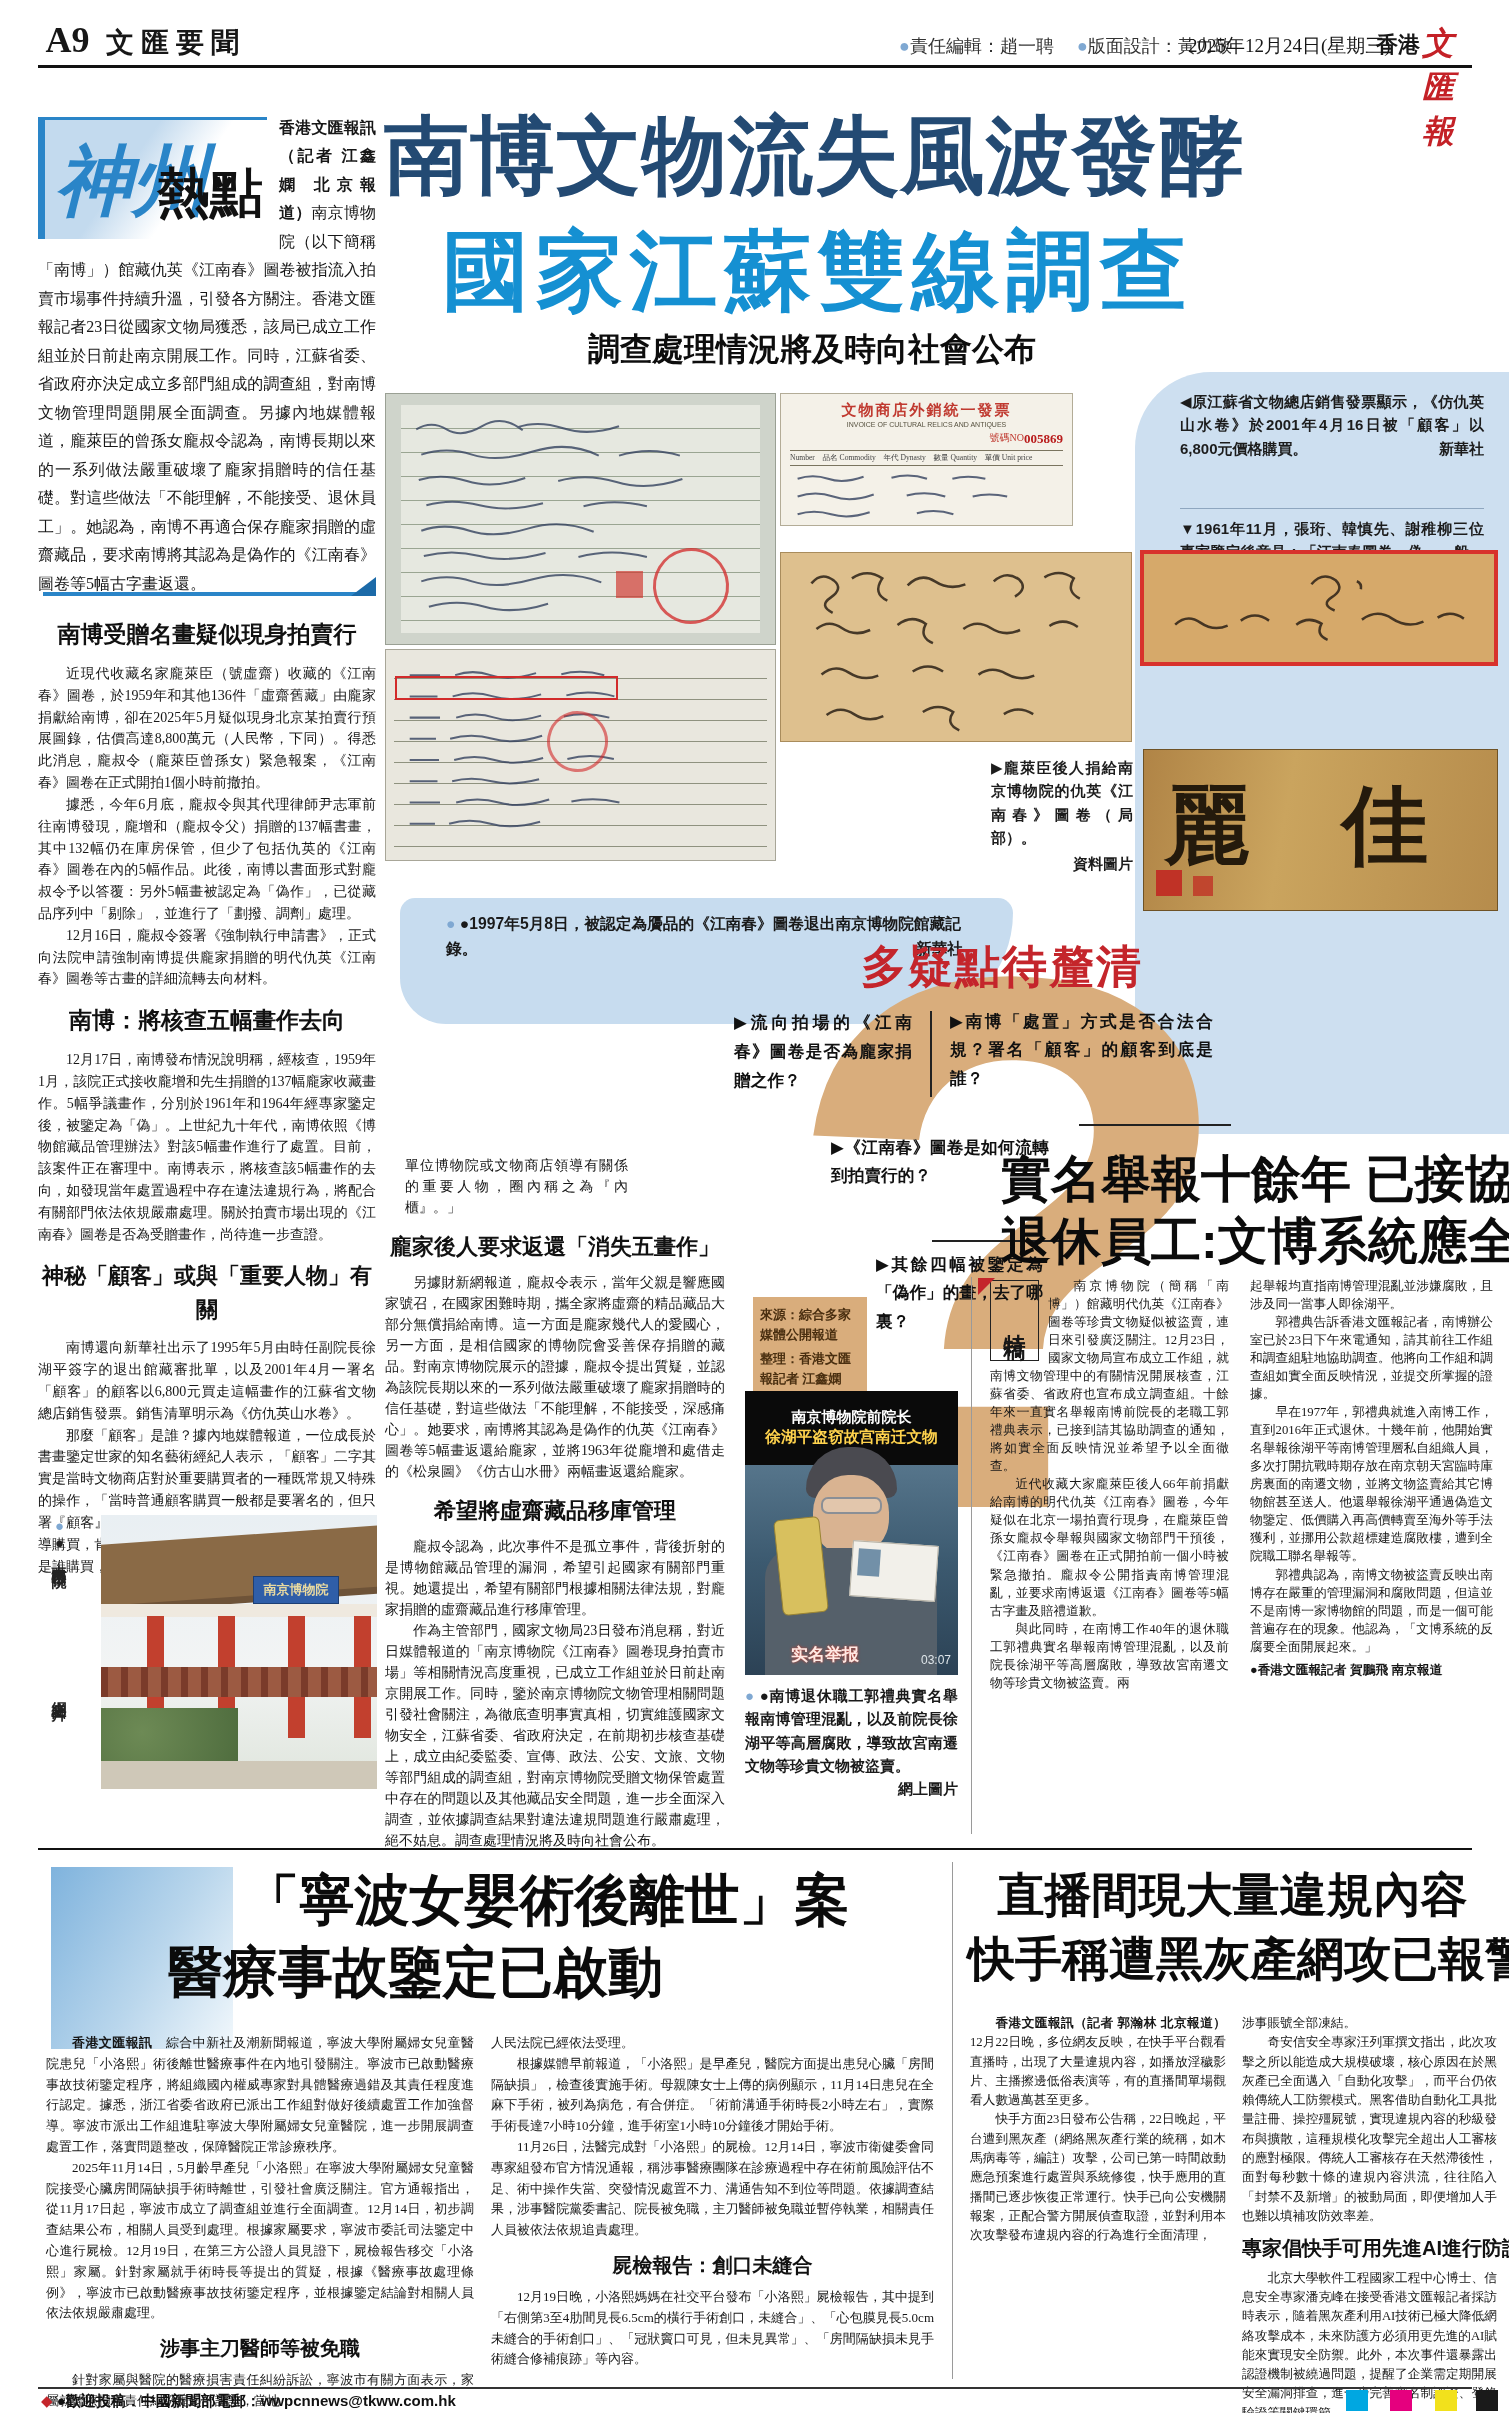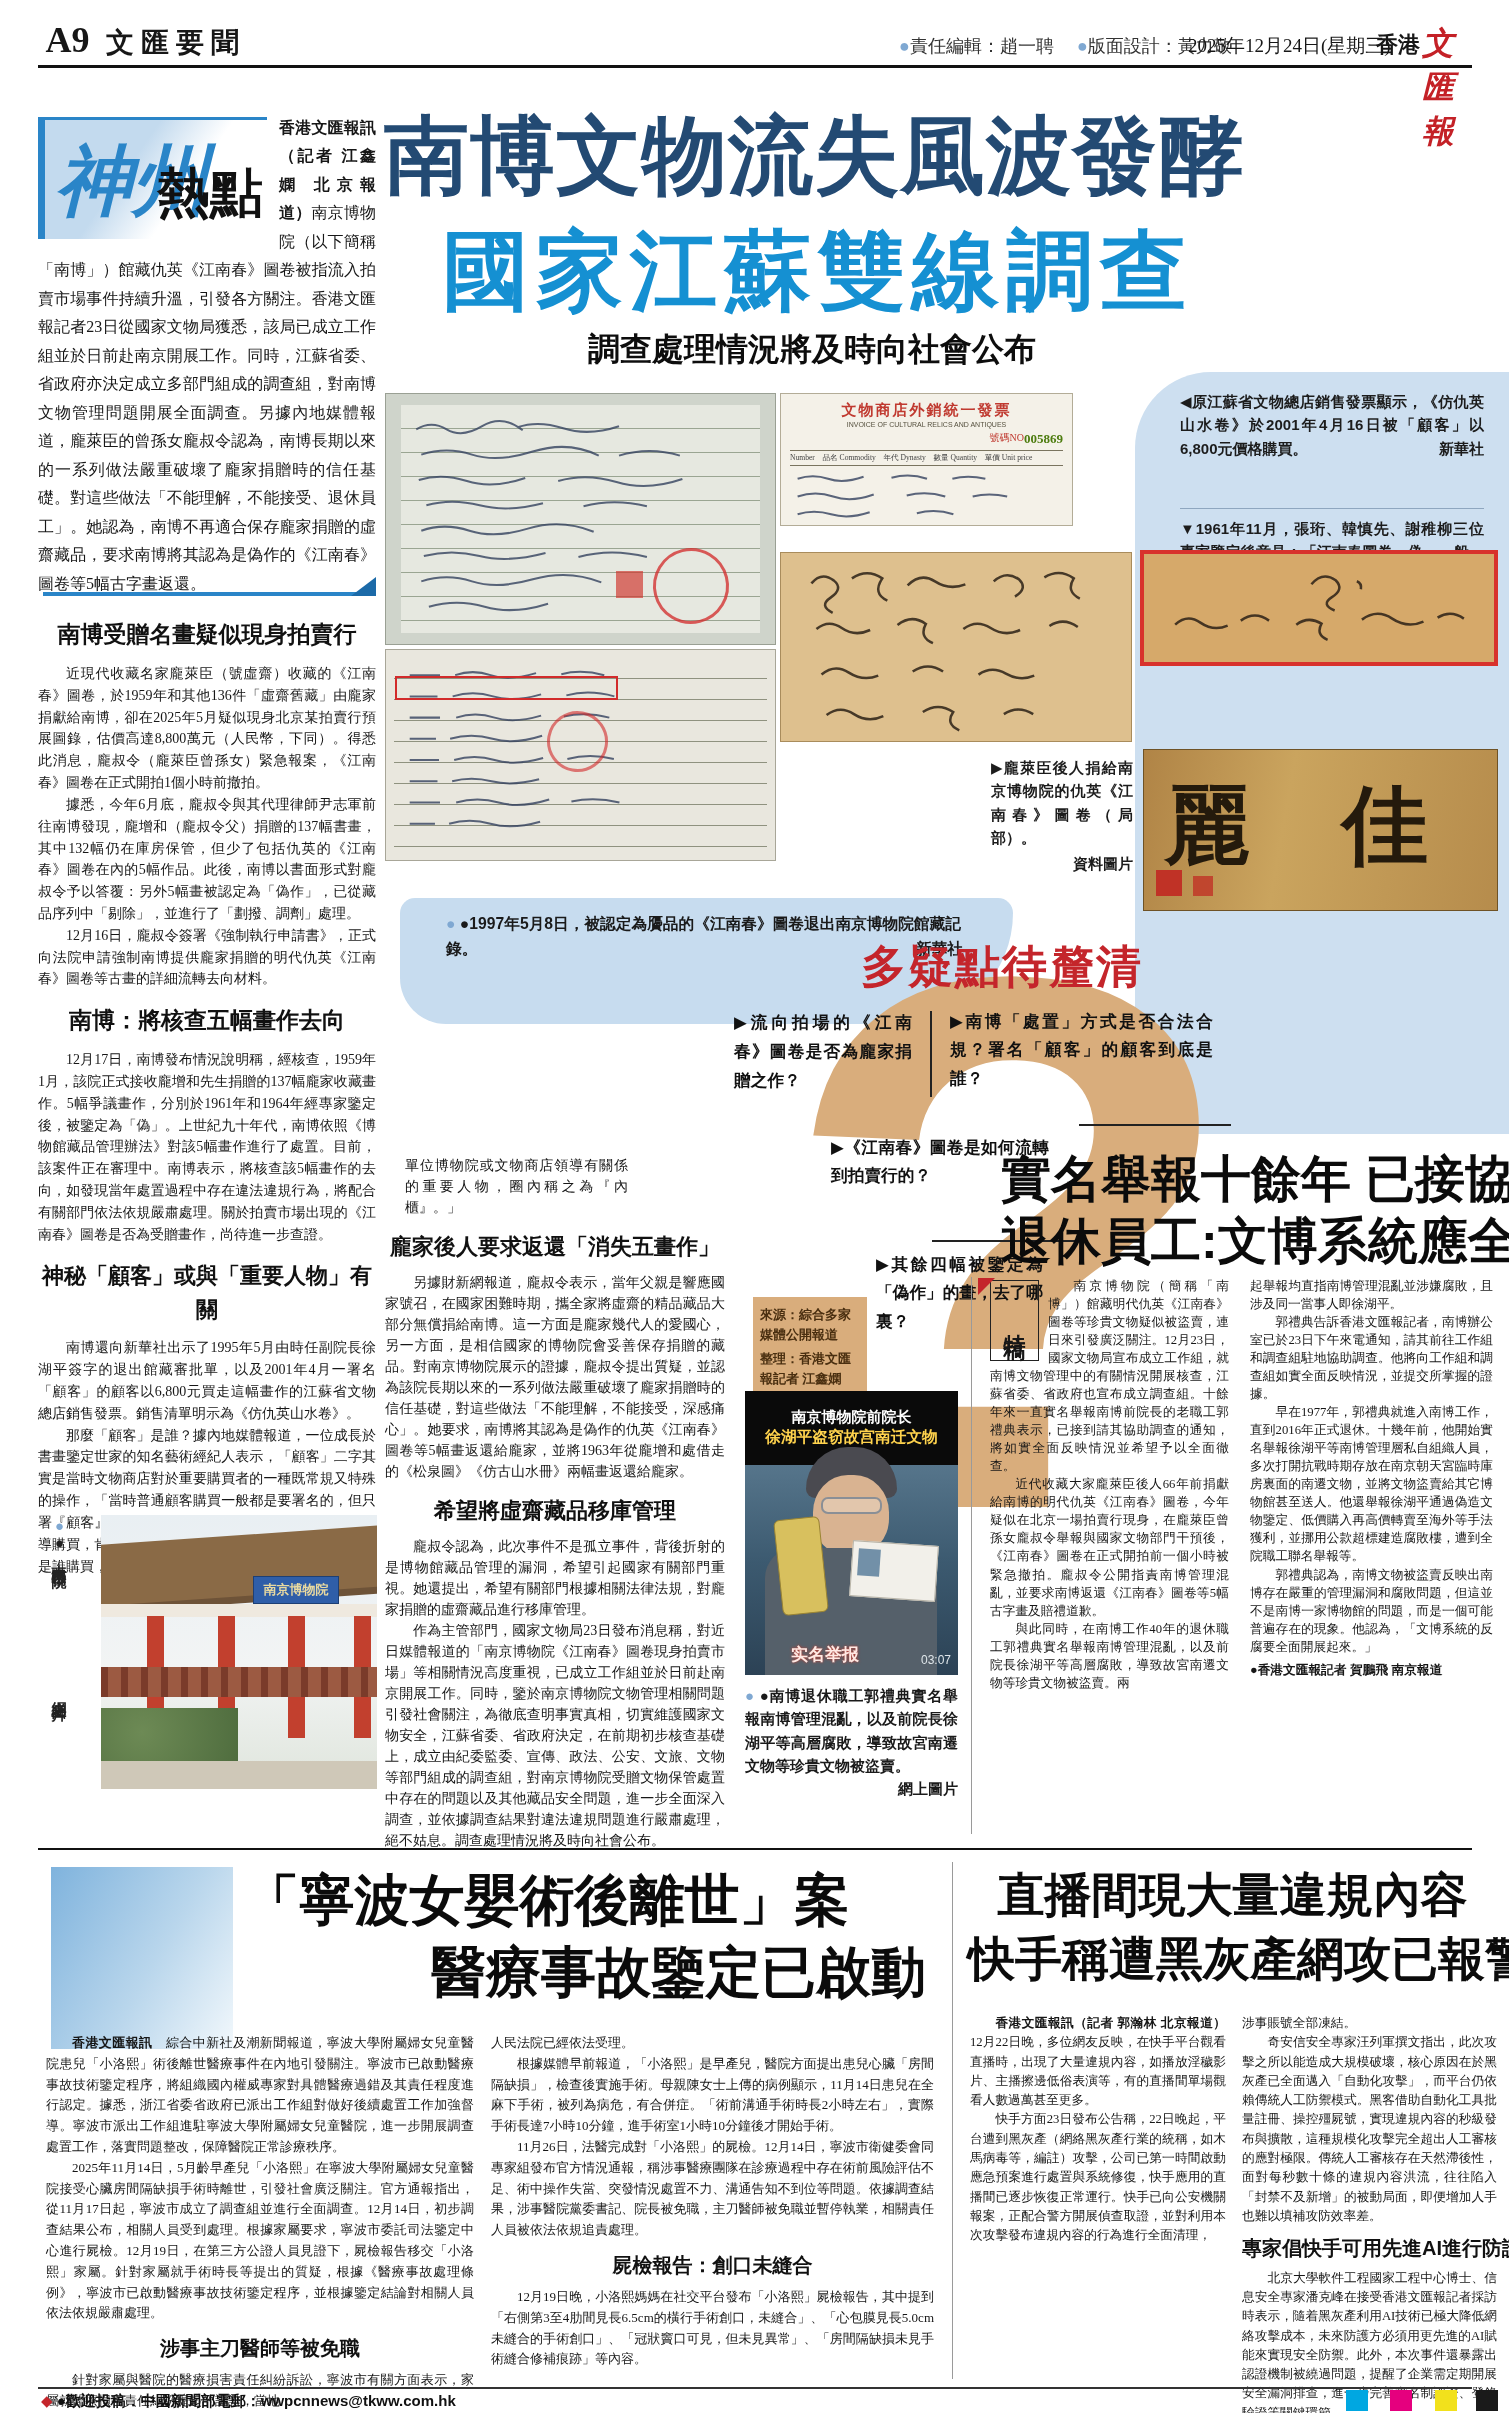--- a/index.html
+++ b/index.html
@@ -113,21 +113,21 @@
   </svg>
   <div style="position:absolute;left:9px;top:26px;width:223px;height:24px;border:2.5px solid #d22b2b"></div>
   <div style="position:absolute;right:167px;top:61px;width:61px;height:61px;border:3px solid rgba(210,40,40,.6);border-radius:50%;transform:rotate(10deg)"></div>
 </div>
 
 <div class="abs" style="left:780px;top:393px;width:293px;height:133px;background:#f4f1e8;border:0.5px solid #b3ac97;overflow:hidden;padding:7px 9px">
   <div style="text-align:center;font:bold 15px var(--serif);color:#c03a30;letter-spacing:2px">文物商店外銷統一發票</div>
   <div style="text-align:center;font:7px var(--sans);color:#55503e;margin-top:1px">INVOICE OF CULTURAL RELICS AND ANTIQUES</div>
   <div style="display:flex;justify-content:flex-end;margin-top:3px">
     <span style="font:10px var(--serif);color:#c03a30">號碼NO</span>
-    <span style="font:bold 13px var(--serif);color:#4d7c0f">005869</span>
+    <span style="font:bold 13px var(--serif);color:#b91c1c">005869</span>
   </div>
   <div style="margin-top:3px;font:7.6px var(--serif);color:#444;border-top:1px solid #7a745f;border-bottom:0.5px solid #7a745f;padding:2px 0">Number　品名 Commodity　年代 Dynasty　數量 Quantity　單價 Unit price</div>
   <svg width="274" height="56" viewBox="0 0 540 110">
     <path class="scribble" d="M15 25 q30 -10 60 0 t70 -4 M200 23 q35 -10 70 2 M320 25 q30 -8 65 0"></path>
     <path class="scribble" d="M15 60 q35 -12 70 0 t80 -4 M230 58 q38 -10 76 2 M360 60 q32 -8 68 0"></path>
     <path class="scribble" d="M15 95 q32 -10 66 0 t76 -4 M250 93 q36 -10 72 2"></path>
   </svg>
 </div>
 
 <div class="abs" style="left:1135px;top:372px;width:375px;height:762px;background:var(--panelblue);border-radius:76px 0 0 56px"></div>
@@ -238,21 +238,21 @@
   <p class="bp">早在1977年，郭禮典就進入南博工作，直到2016年正式退休。十幾年前，他開始實名舉報徐湖平等南博管理層私自組織人員，多次打開抗戰時期存放在南京朝天宮臨時庫房裏面的南遷文物，並將文物盜賣給其它博物館甚至送人。他還舉報徐湖平通過偽造文物鑒定、低價購入再高價轉賣至海外等手法獲利，並挪用公款超標建造腐敗樓，遭到全院職工聯名舉報等。</p>
   <p class="bp">郭禮典認為，南博文物被盜賣反映出南博存在嚴重的管理漏洞和腐敗問題，但這並不是南博一家博物館的問題，而是一個可能普遍存在的現象。他認為，「文博系統的反腐要全面開展起來。」</p>
   <p style="margin-top:5px;font-family:var(--sans);font-weight:bold">●香港文匯報記者 賀鵬飛 南京報道</p>
 </div>
 
 <div class="abs rule" style="left:38px;top:1848px;width:1434px;height:2px"></div>
 <div class="abs" style="left:952px;top:1862px;width:1px;height:517px;background:#9a9a9a"></div>
 
 <div class="abs" style="left:51px;top:1867px;width:182px;height:182px;background:linear-gradient(120deg,#7fb3dd 0%,#b9d6ec 55%,#f2f8fc 100%)"></div>
 <div class="abs" style="left:152px;top:1864px;width:790px;text-align:center;font:bold 55px var(--sans);color:#0b0b0b;white-space:nowrap">「寧波女嬰術後離世」案</div>
-<div class="abs" style="left:136px;top:1936px;width:790px;text-align:right;font:bold 55px var(--sans);color:#0b0b0b;white-space:nowrap">醫療事故鑒定已啟動</div>
+<div class="abs" style="left:168px;top:1936px;width:790px;text-align:left;font:bold 55px var(--sans);color:#0b0b0b;white-space:nowrap">醫療事故鑒定已啟動</div>
 
 <div class="abs just" style="left:46px;top:2033px;width:428px;font-size:13px;line-height:1.6;">
   <p class="bp">
     <b style="font-family:var(--sans)">香港文匯報訊</b>　<span>綜合中新社及潮新聞報道，寧波大學附屬婦女兒童醫院患兒「小洛熙」術後離世醫療事件在內地引發關注。寧波市已啟動醫療事故技術鑒定程序，將組織國內權威專家對具體醫療過錯及其責任程度進行認定。據悉，浙江省委省政府已派出工作組對做好後續處置工作加強督導。寧波市派出工作組進駐寧波大學附屬婦女兒童醫院，進一步開展調查處置工作，落實問題整改，保障醫院正常診療秩序。</span>
   </p>
   <p class="bp">2025年11月14日，5月齡早產兒「小洛熙」在寧波大學附屬婦女兒童醫院接受心臟房間隔缺損手術時離世，引發社會廣泛關注。官方通報指出，從11月17日起，寧波市成立了調查組並進行全面調查。12月14日，初步調查結果公布，相關人員受到處理。根據家屬要求，寧波市委託司法鑒定中心進行屍檢。12月19日，在第三方公證人員見證下，屍檢報告移交「小洛熙」家屬。針對家屬就手術時長等提出的質疑，根據《醫療事故處理條例》，寧波市已啟動醫療事故技術鑒定程序，並根據鑒定結論對相關人員依法依規嚴肅處理。</p>
   <div class="sechead" style="font-size:20px;margin:8px 0 6px">涉事主刀醫師等被免職</div>
   <p class="bp">針對家屬與醫院的醫療損害責任糾紛訴訟，寧波市有關方面表示，家屬就醫療損害責任糾紛提起的訴訟，當地</p>
 </div>
 <div class="abs just" style="left:491px;top:2033px;width:443px;font-size:13px;line-height:1.6;">

